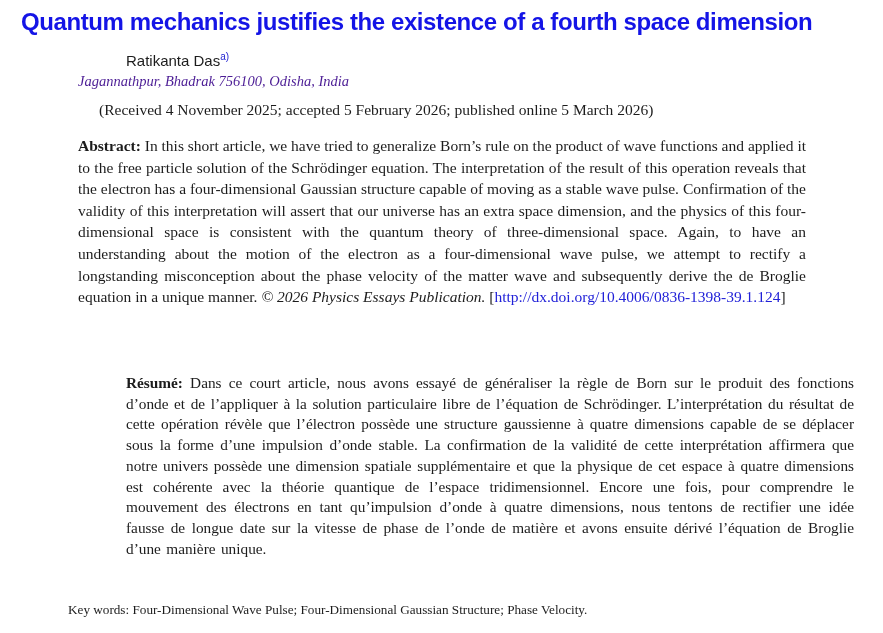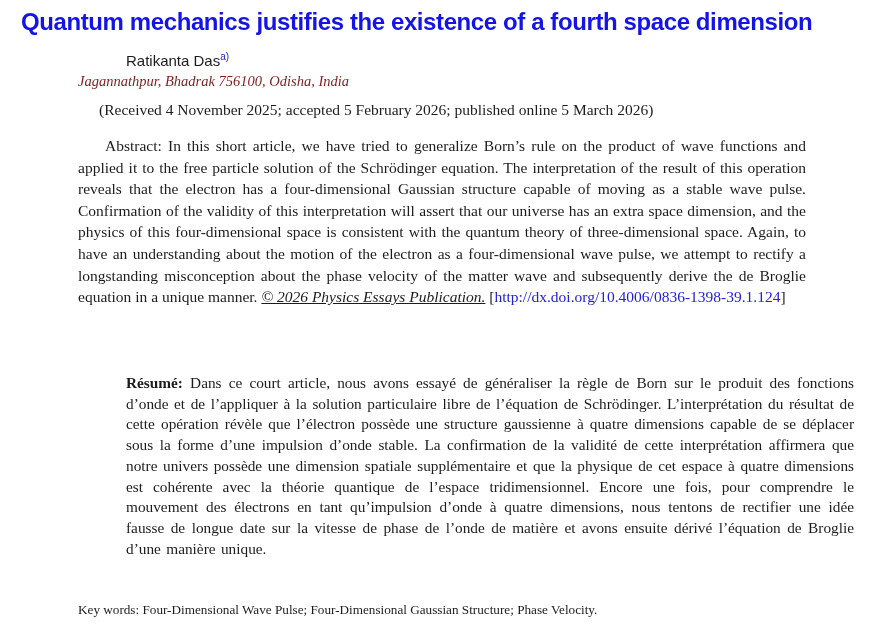--- a/index.html
+++ b/index.html
@@ -37,39 +37,39 @@
     font-size: 10px;
     vertical-align: super;
     line-height: 0;
   }
 
   .affiliation {
     position: absolute;
     left: 78px; top: 73px;
     font-style: italic;
     font-size: 14.5px;
-    color: #7f1d1d;
+    color: #4c1d95;
   }
 
   .history {
     position: absolute;
     left: 78px; top: 101px;
     font-size: 15.5px;
     margin-left: 21px;
   }
 
   .abstract {
     position: absolute;
     left: 78px; top: 135px; width: 728px;
     font-size: 15.5px;
     line-height: 21.6px;
     text-align: justify;
   }
-  .abstract .label { font-weight: normal; margin-left: 27px; }
-  .abstract .copyright { font-style: italic; text-decoration: underline; }
+  .abstract .label { font-weight: bold; }
+  .abstract .copyright { font-style: italic; }
   .doi-link {
     color: #2121d8;
     text-decoration: none;
     overflow-wrap: anywhere;
     cursor: pointer;
     font-family: Liberation Serif, serif;
   }
 
   .resume {
     position: absolute;
@@ -77,21 +77,21 @@
     font-size: 15.3px;
     line-height: 20.7px;
     text-align: justify;
     word-spacing: 1.6px;
     margin-left: 48px;
   }
   .resume .label { font-weight: bold; }
 
   .keywords {
     position: absolute;
-    left: 78px; top: 602px; width: 760px;
+    left: 68px; top: 602px; width: 760px;
     font-size: 13.2px;
   }
 </style>
 </head>
 <body>
 
 <div class="page">
 
   <h1 class="paper-title">Quantum mechanics justifies the existence of a fourth space dimension</h1>
 

